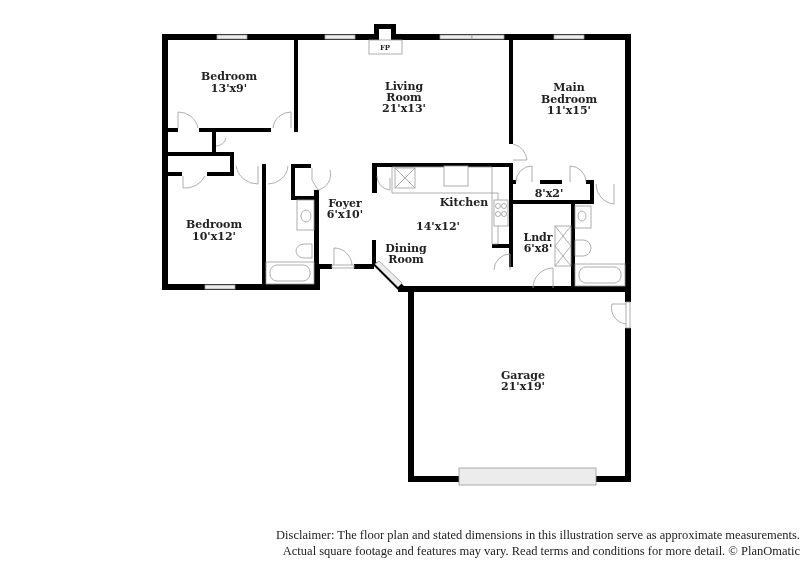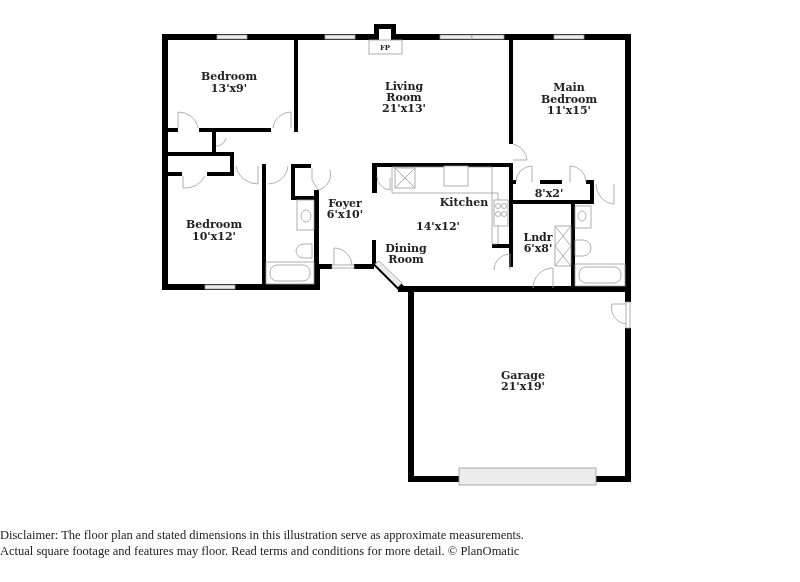--- a/index.html
+++ b/index.html
@@ -5,21 +5,21 @@
   html, body { margin: 0; padding: 0; background: #ffffff; }
   body { width: 800px; height: 582px; position: relative; overflow: hidden; }
   #plan { position: absolute; left: 0; top: 0; width: 800px; height: 582px; }
   .wall { fill: #000000; }
   .win { fill: #ececec; stroke: #9a9a9a; stroke-width: 0.8; }
   .fix { fill: #ffffff; stroke: #9a9a9a; stroke-width: 0.8; }
   .door { fill: none; stroke: #9a9a9a; stroke-width: 0.8; }
   .lbl { font-family: "DejaVu Serif", serif; font-weight: bold; font-size: 11px; fill: #222222; text-anchor: middle; }
   .fp { font-family: "DejaVu Serif", serif; font-weight: bold; font-size: 7px; fill: #222222; text-anchor: middle; }
   .disclaimer {
-    position: absolute; left: 0; top: 527px; width: 800px; text-align: left;
+    position: absolute; left: 0; top: 527px; width: 800px; text-align: right;
     font-family: "Liberation Serif", serif; font-size: 12.5px; line-height: 16px; color: #222222;
   }
 </style>
 </head>
 <body>
 
 <svg id="plan" viewBox="0 0 800 582" xmlns="http://www.w3.org/2000/svg">
 
   <g>
 
@@ -215,14 +215,14 @@
     </g>
     <g>
       <text class="lbl" x="523" y="379">Garage</text>
       <text class="lbl" x="523" y="390">21'x19'</text>
     </g>
   </g>
 </svg>
 
 <div class="disclaimer">
   <div>Disclaimer: The floor plan and stated dimensions in this illustration serve as approximate measurements.</div>
-  <div>Actual square footage and features may floor. Read terms and conditions for more detail. © PlanOmatic</div>
+  <div>Actual square footage and features may vary. Read terms and conditions for more detail. © PlanOmatic</div>
 </div>
 
 </body></html>

